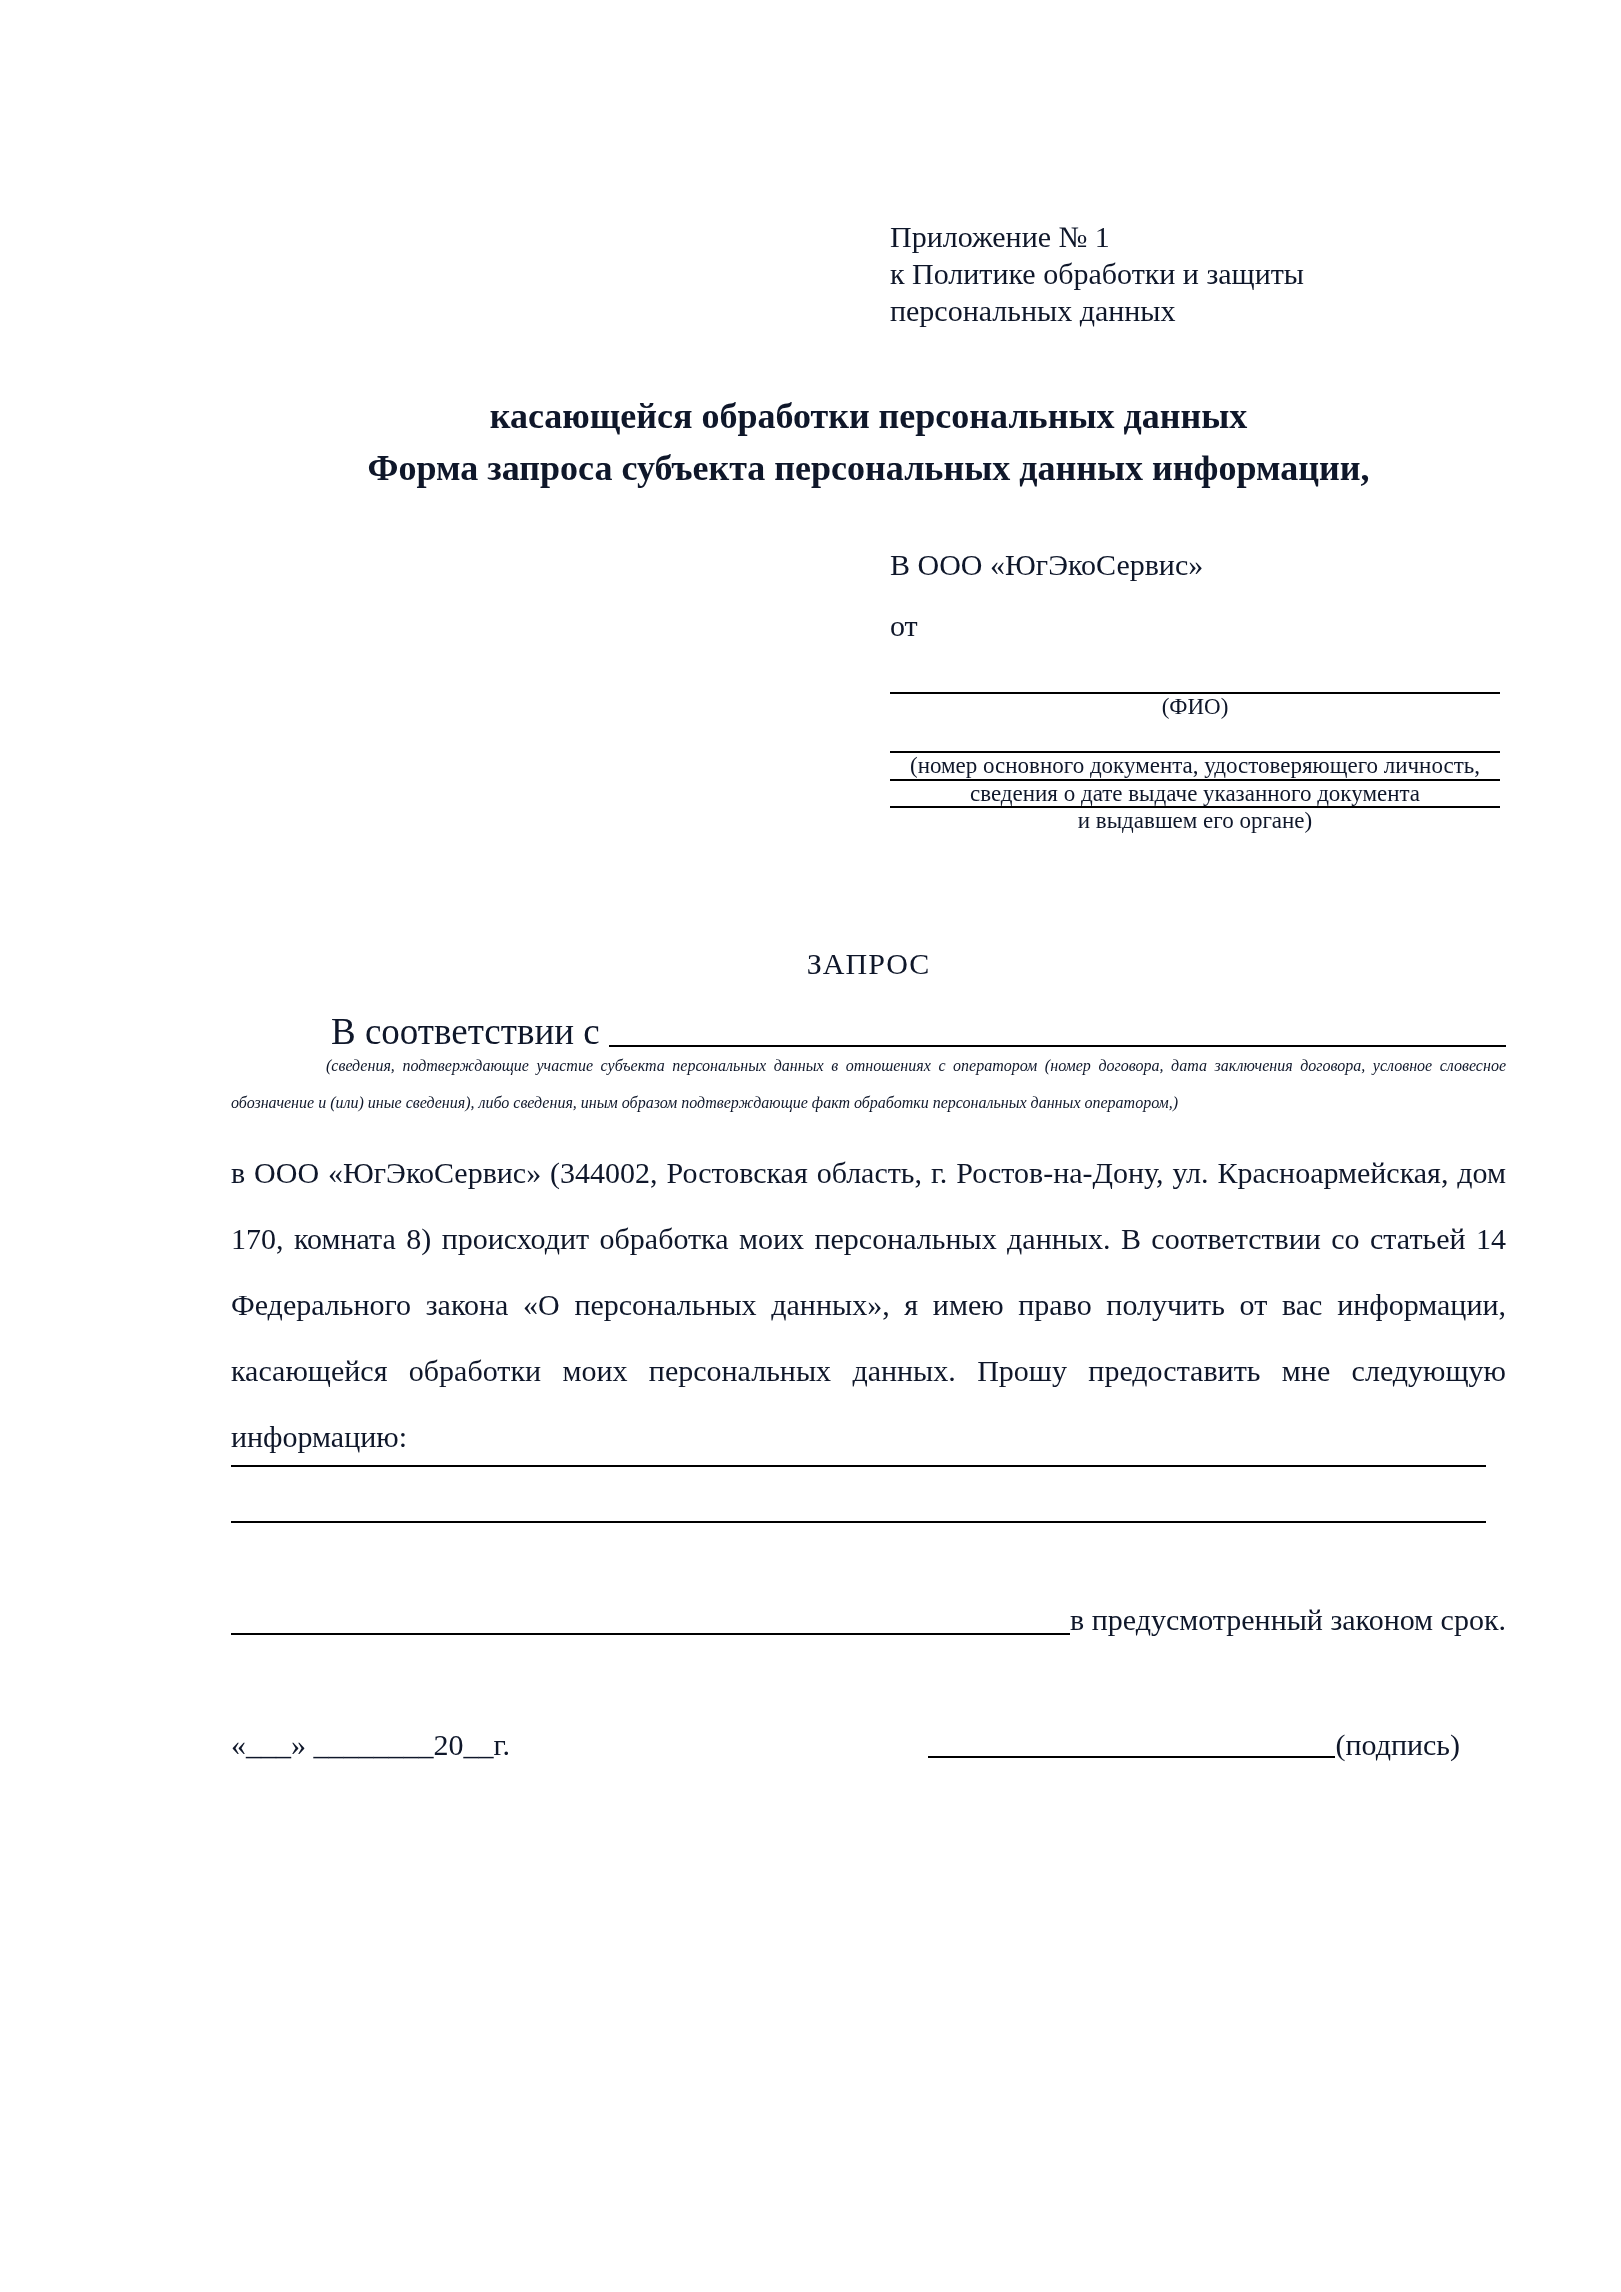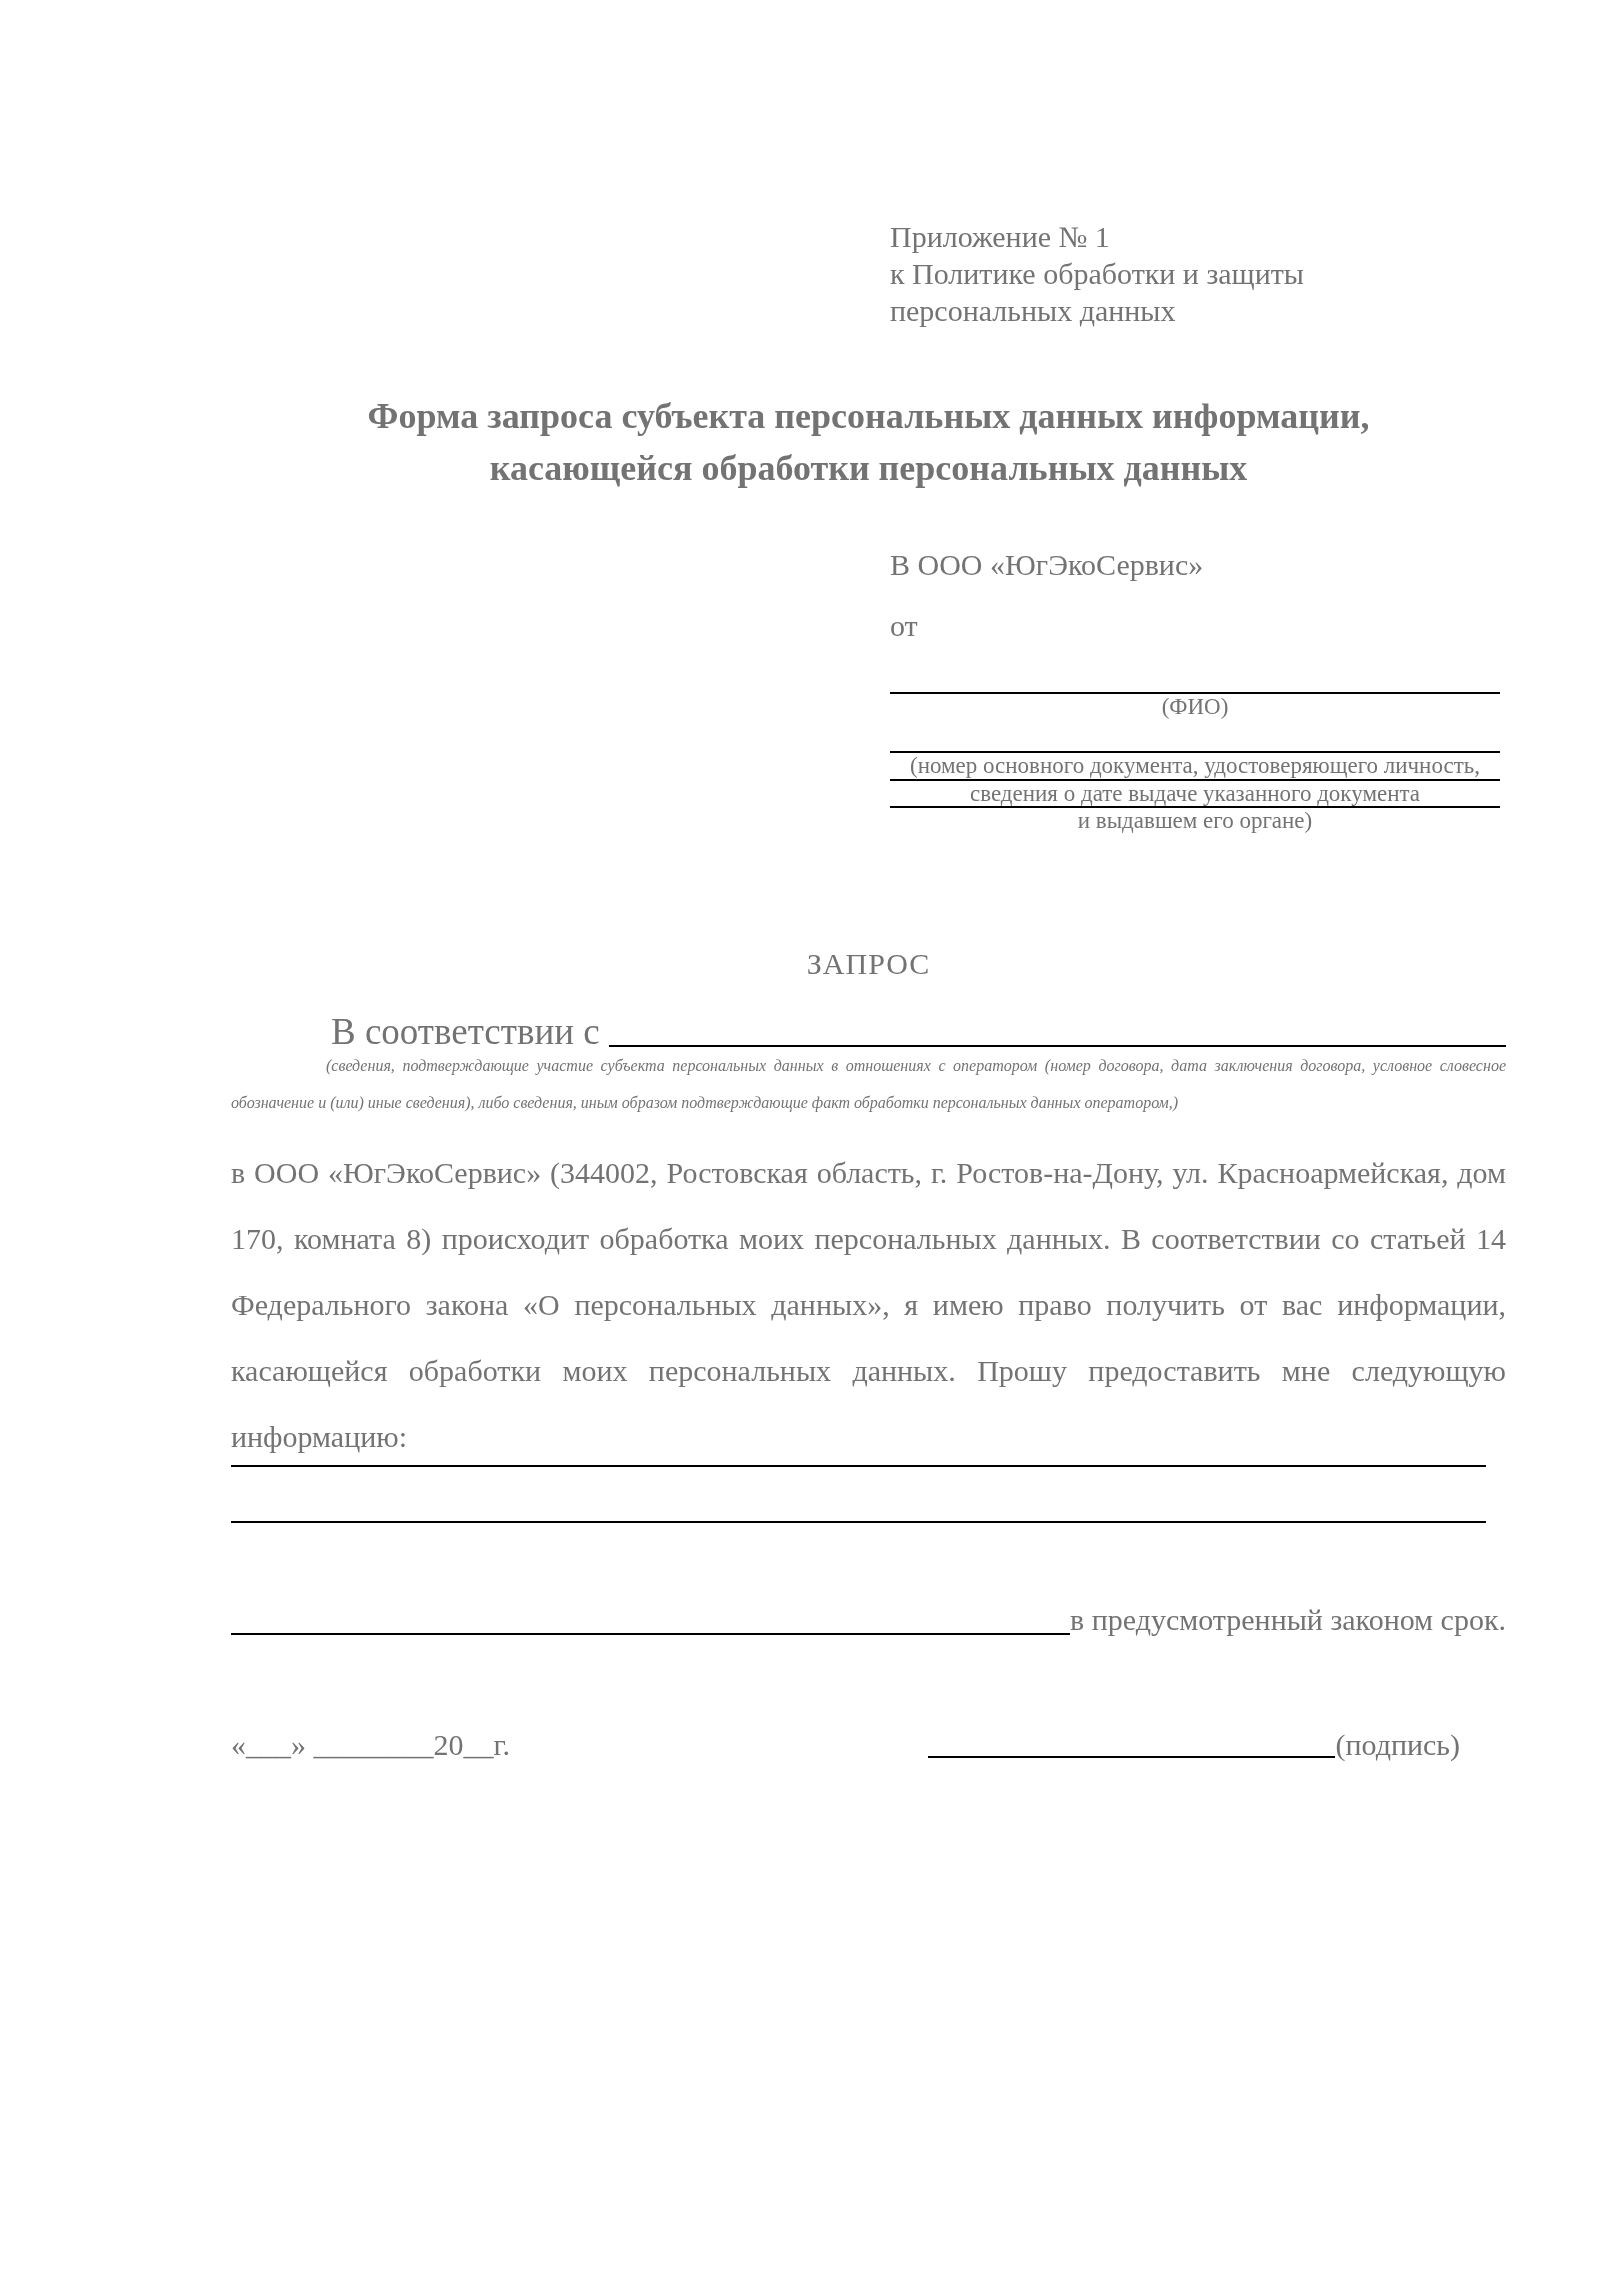--- a/index.html
+++ b/index.html
@@ -1,21 +1,21 @@
 <!DOCTYPE html>
 <html><head>
 <meta charset="utf-8">
 <style>
   html, body { margin: 0; padding: 0; background: #ffffff; }
   .page {
     position: relative;
     width: 1621px;
     height: 2293px;
     background: #ffffff;
-    color: #737373;
+    color: #0f172a;
     font-family: "Liberation Serif", "DejaVu Serif", serif;
     overflow: hidden;
   }
   .content {
     position: absolute;
     left: 231px;
     top: 0;
     width: 1275px;
     height: 100%;
   }
@@ -165,22 +165,22 @@
 <div class="page">
   <div class="content">
 
     <div class="appendix">
       <div>Приложение № 1</div>
       <div>к Политике обработки и защиты</div>
       <div>персональных данных</div>
     </div>
 
     <div class="doc-title">
+      <div>касающейся обработки персональных данных</div>
       <div>Форма запроса субъекта персональных данных информации,</div>
-      <div>касающейся обработки персональных данных</div>
     </div>
 
     <div class="addressee">
       <div class="to">В ООО «ЮгЭкоСервис»</div>
       <div class="from-label">от</div>
 
       <div class="frow">
         <div class="fline"></div>
         <div class="fcap">(ФИО)</div>
       </div>

